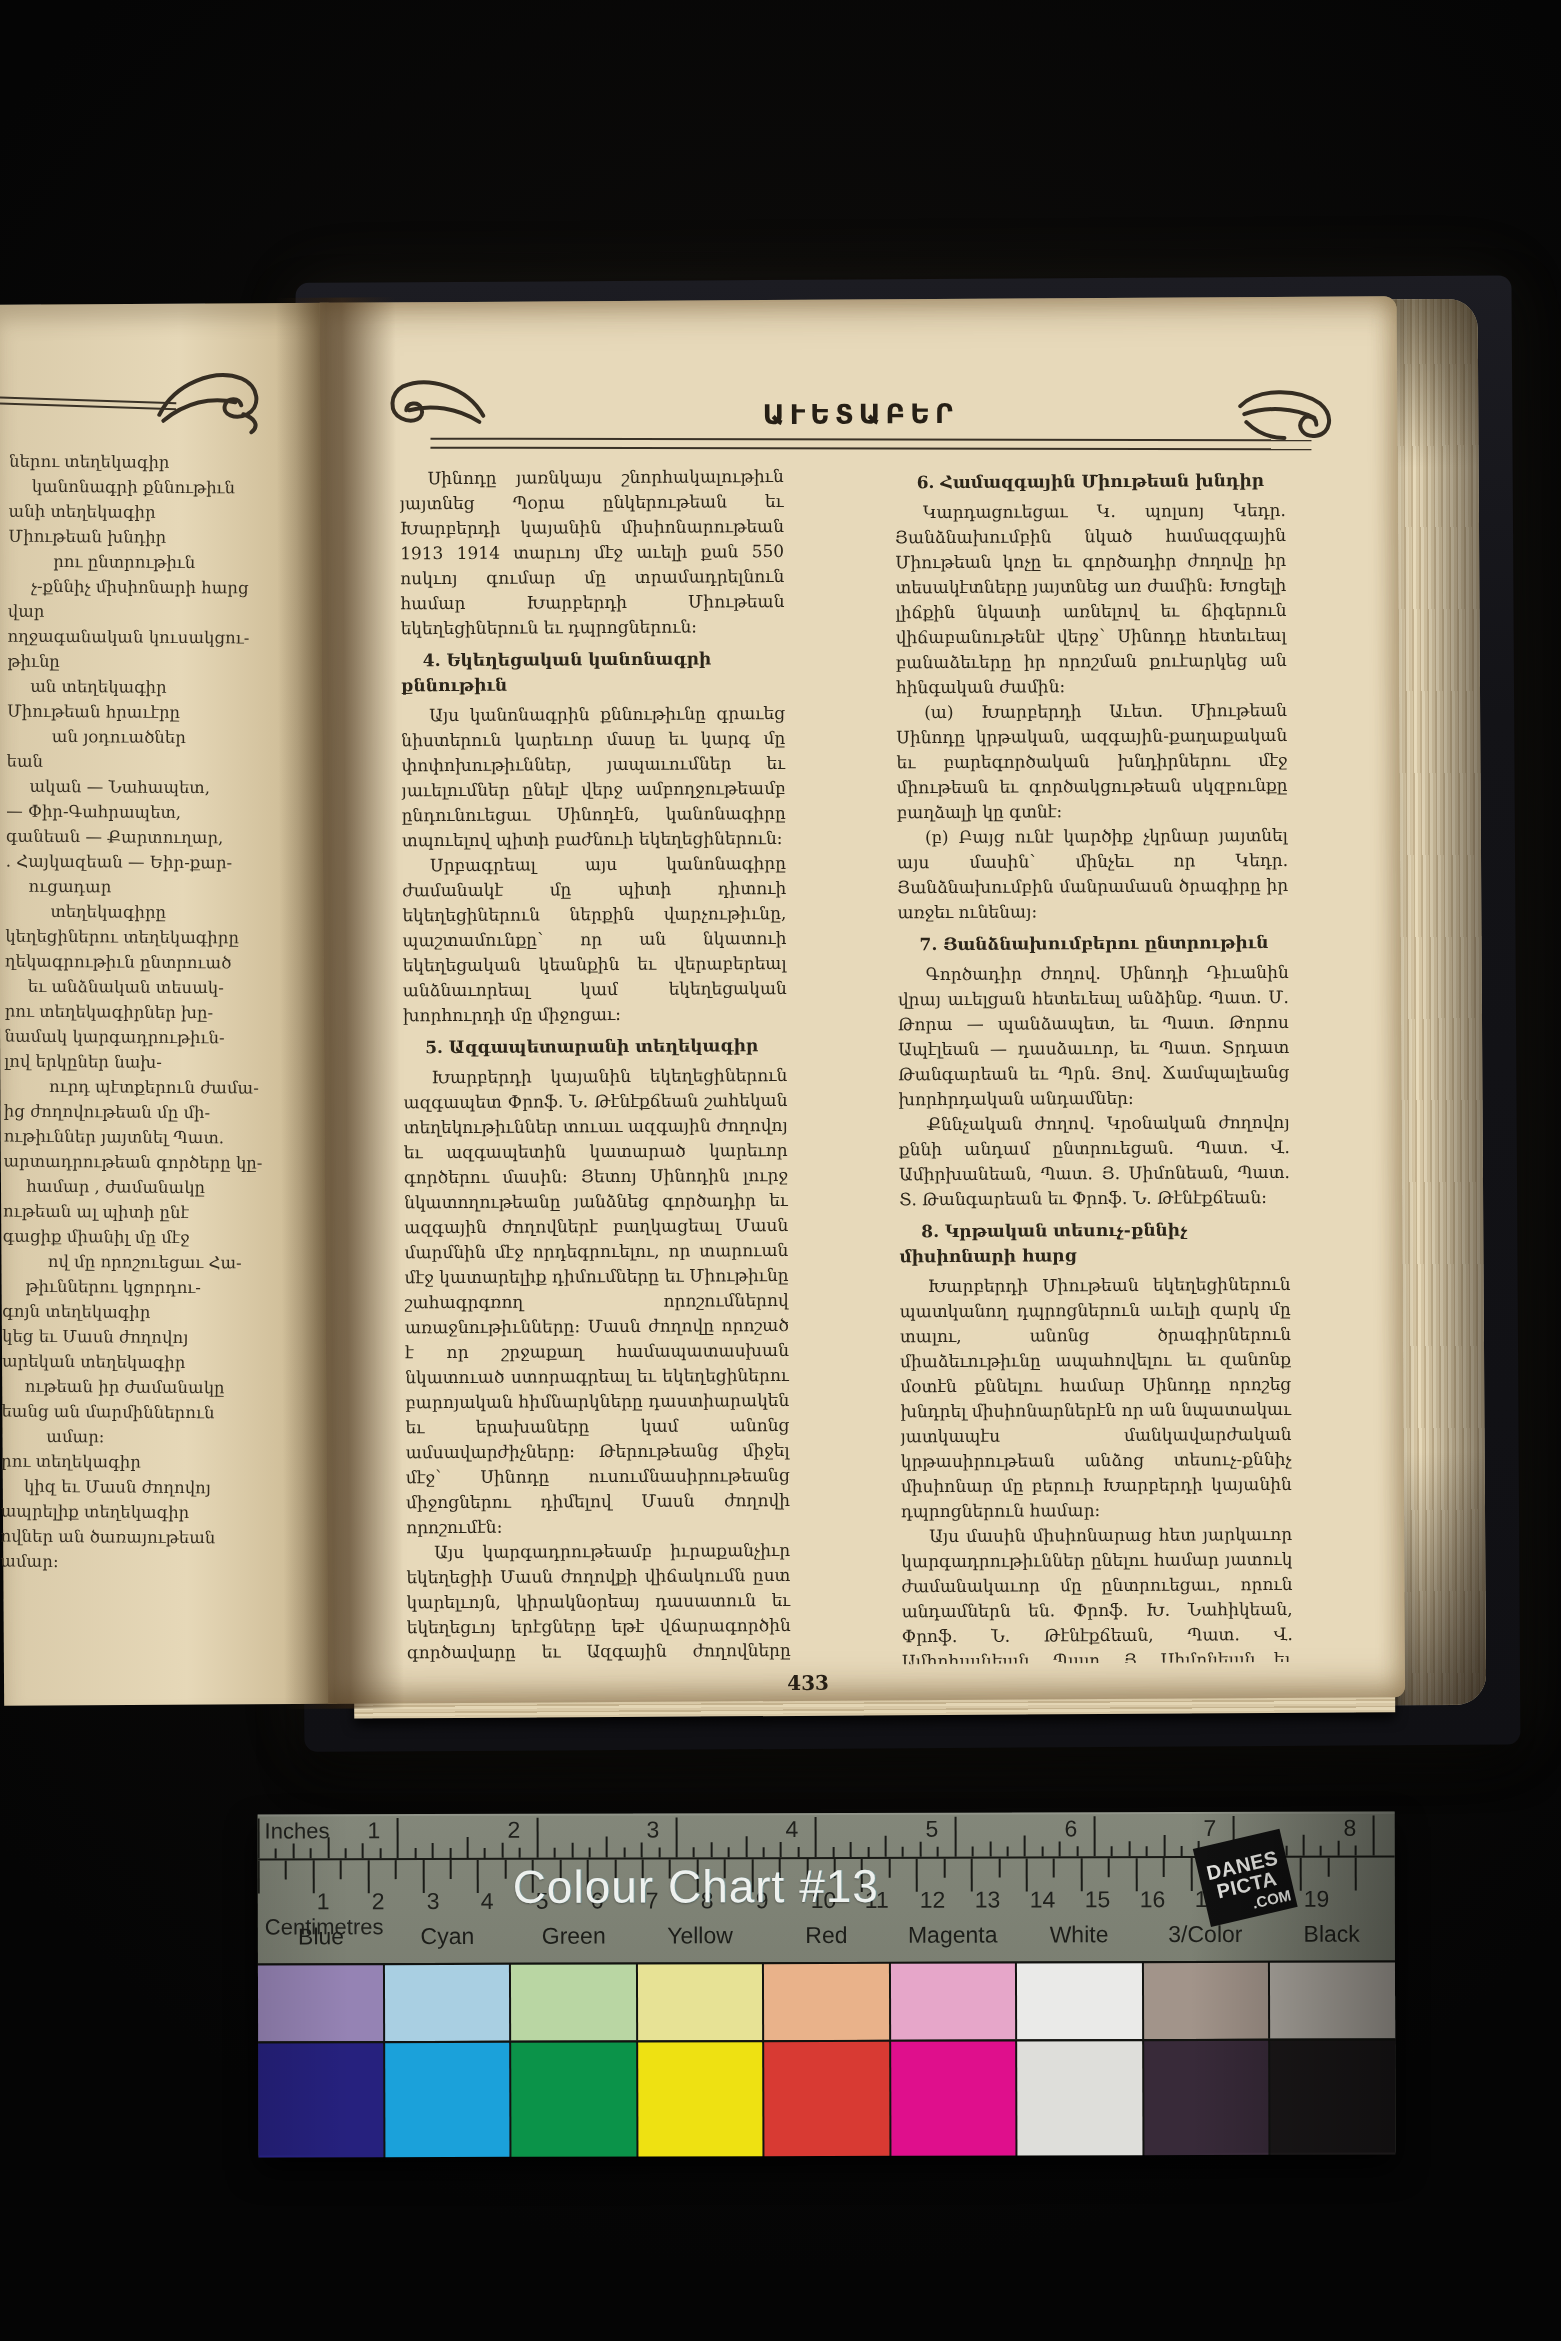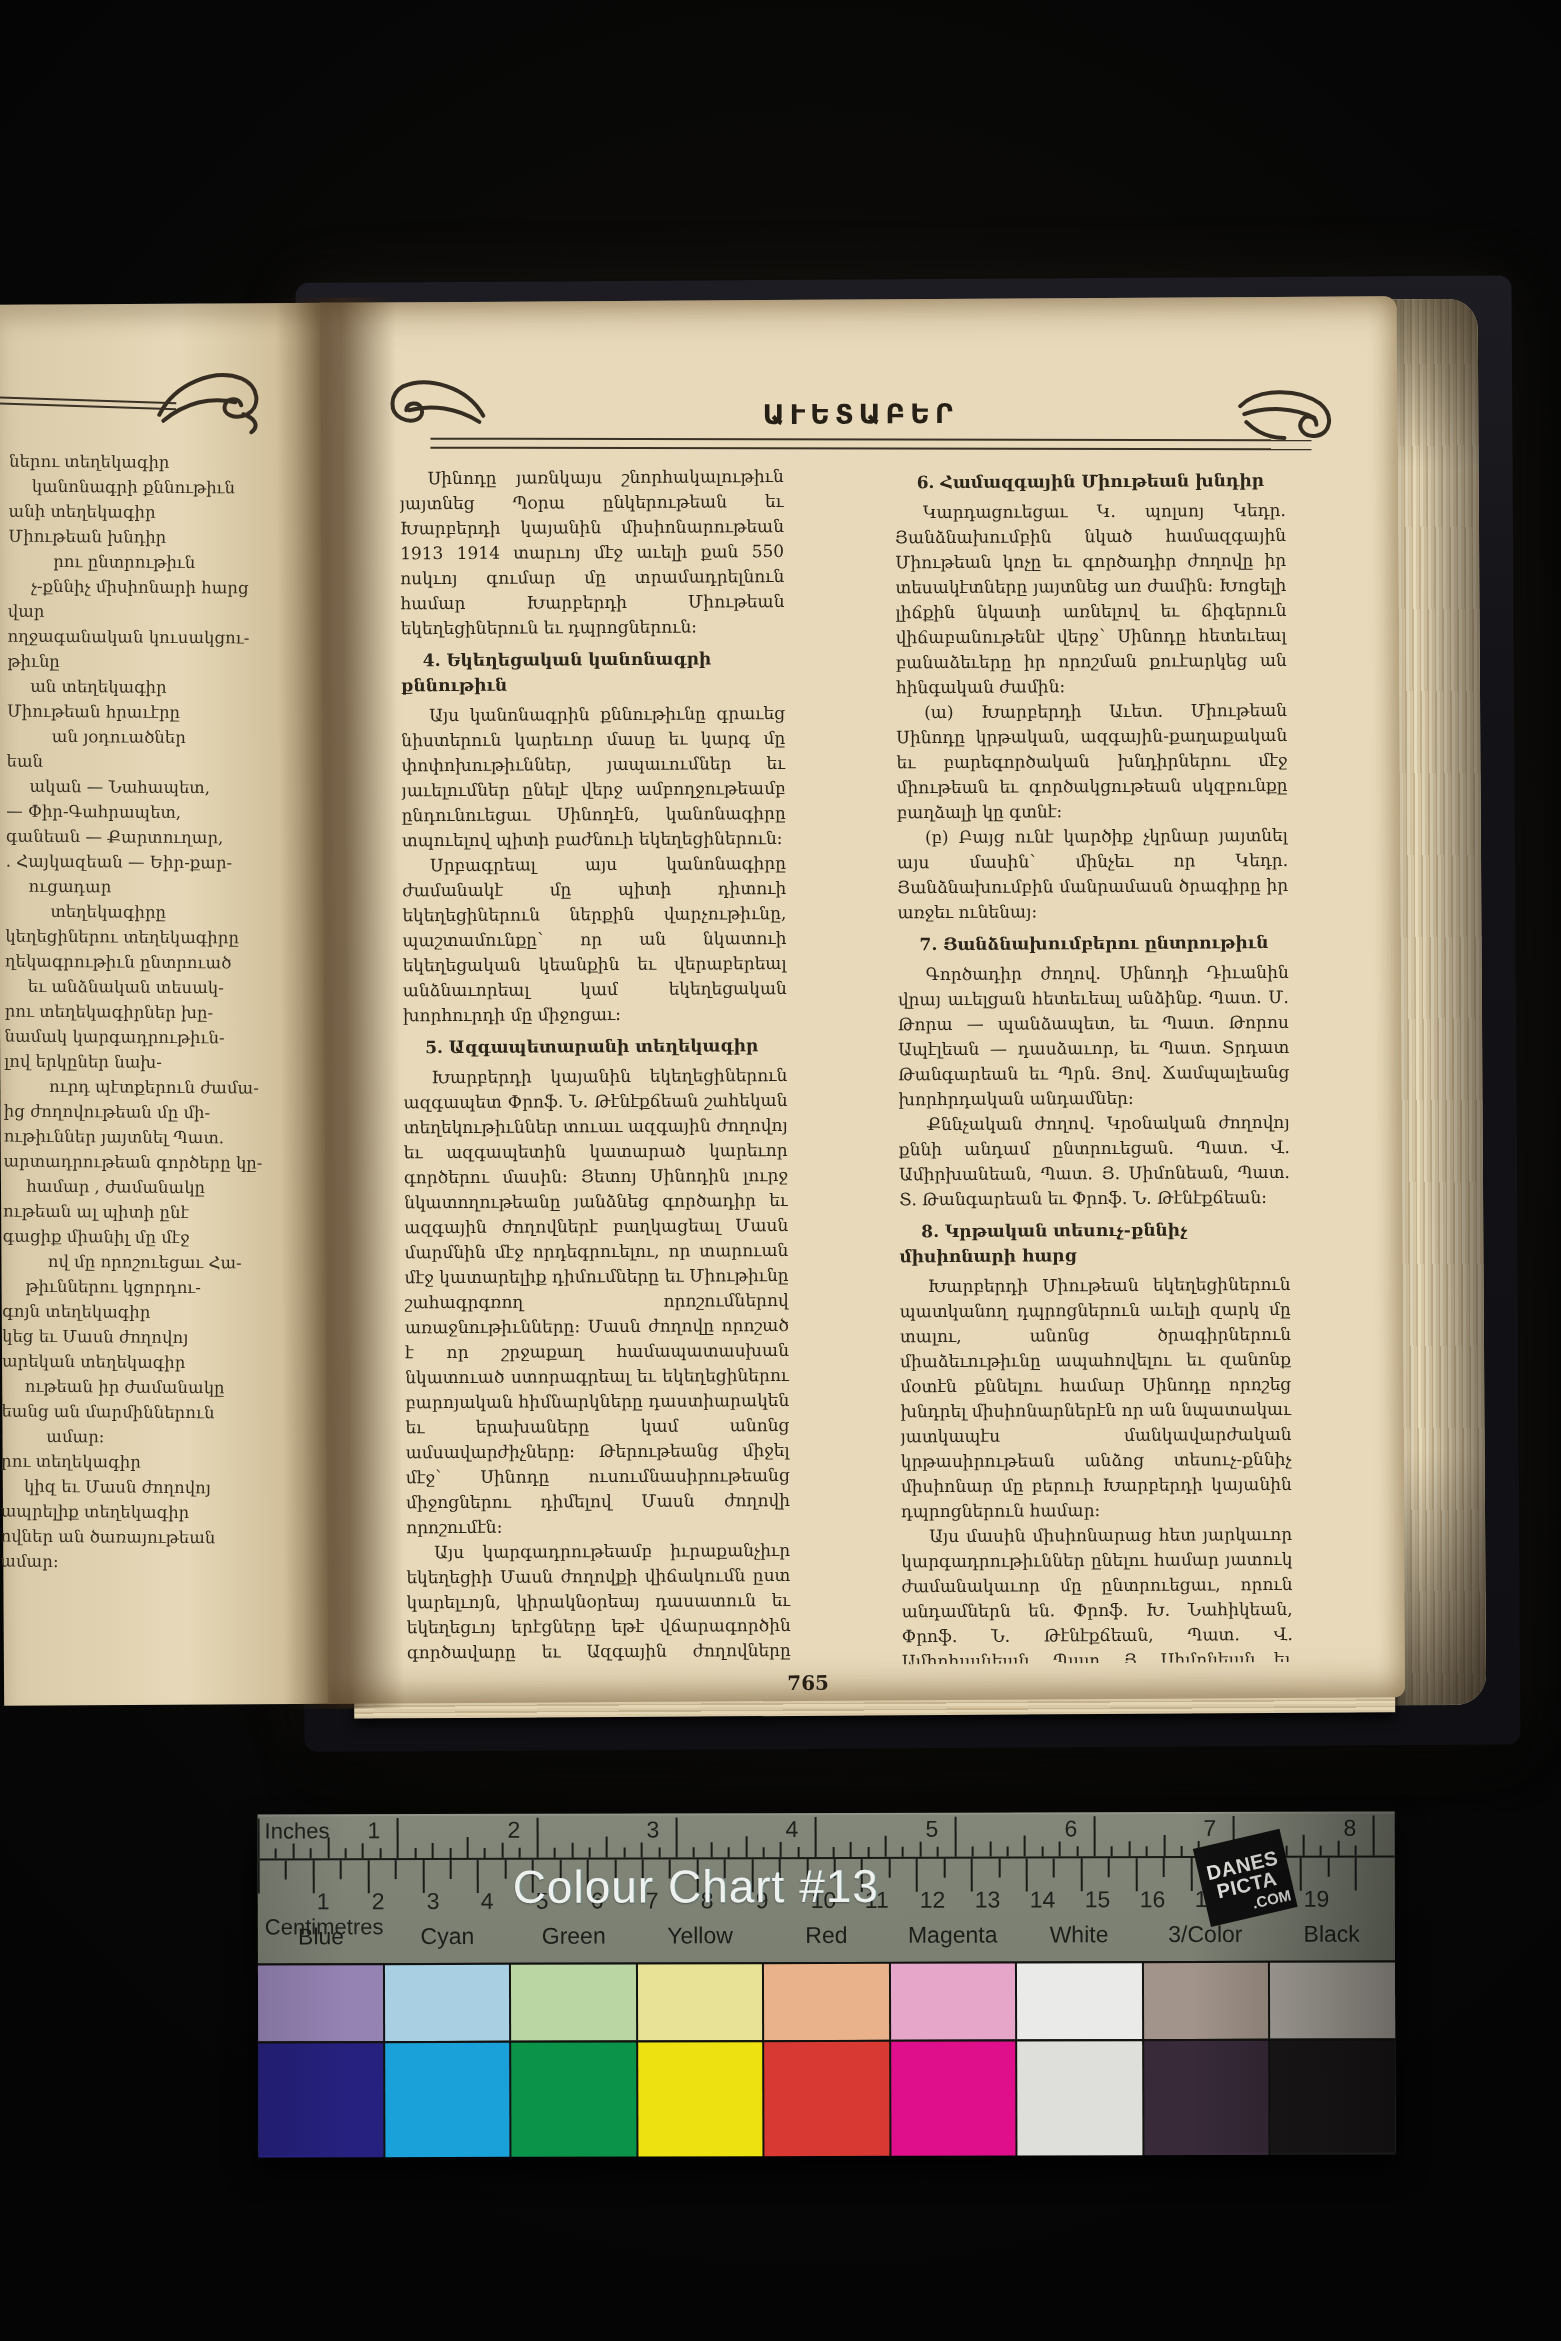--- a/index.html
+++ b/index.html
@@ -165,21 +165,21 @@
           <p>Կարդացուեցաւ Կ. պոլսոյ Կեդր. Յանձնախումբին նկած համազգային Միութեան կոչը եւ գործադիր ժողովը իր տեսակէտները յայտնեց առ ժամին։ Խոցելի լիճքին նկատի առնելով եւ ճիգերուն վիճաբանութենէ վերջ՝ Սինոդը հետեւեալ բանաձեւերը իր որոշման քուէարկեց ան հինգական ժամին։</p>
           <p>(ա) Խարբերդի Աւետ. Միութեան Սինոդը կրթական, ազգային-քաղաքական եւ բարեգործական խնդիրներու մէջ միութեան եւ գործակցութեան սկզբունքը բաղձալի կը գտնէ։</p>
           <p>(բ) Բայց ունէ կարծիք չկրնար յայտնել այս մասին՝ մինչեւ որ Կեդր. Յանձնախումբին մանրամասն ծրագիրը իր առջեւ ունենայ։</p>
           <div class="hd">7. Յանձնախումբերու ընտրութիւն</div>
           <p>Գործադիր ժողով. Սինոդի Դիւանին վրայ աւելցան հետեւեալ անձինք. Պատ. Մ. Թորա — պանձապետ, եւ Պատ. Թորոս Ապէլեան — դասձաւոր, եւ Պատ. Տրդատ Թանգարեան եւ Պրն. Յով. Ճամպալեանց խորհրդական անդամներ։</p>
           <p>Քննչական ժողով. Կրօնական ժողովոյ քննի անդամ ընտրուեցան. Պատ. Վ. Ամիրխանեան, Պատ. Յ. Սիմոնեան, Պատ. Տ. Թանգարեան եւ Փրոֆ. Ն. Թէնէքճեան։</p>
           <div class="hd">8. Կրթական տեսուչ-քննիչ միսիոնարի հարց</div>
           <p>Խարբերդի Միութեան եկեղեցիներուն պատկանող դպրոցներուն աւելի զարկ մը տալու, անոնց ծրագիրներուն միաձեւութիւնը ապահովելու եւ զանոնք մօտէն քննելու համար Սինոդը որոշեց խնդրել միսիոնարներէն որ ան նպատակաւ յատկապէս մանկավարժական կրթասիրութեան անձոց տեսուչ-քննիչ միսիոնար մը բերուի Խարբերդի կայանին դպրոցներուն համար։</p>
           <p>Այս մասին միսիոնարաց հետ յարկաւոր կարգադրութիւններ ընելու համար յատուկ ժամանակաւոր մը ընտրուեցաւ, որուն անդամներն են. Փրոֆ. Խ. Նահիկեան, Փրոֆ. Ն. Թէնէքճեան, Պատ. Վ. Ամիրխանեան, Պատ. Յ. Սիմոնեան եւ Փրոֆ. Յ. Պուճիգանեան։</p>
         </div>
-      <div id="page-number">765</div>
+      <div id="page-number">433</div>
     </div>
 
     <div id="gutter-shadow"></div>
   </div>
 
   <div id="chart">
     <div id="inches-label">Inches</div>
     <div id="ruler-baseline"></div>
     <div id="inch-ticks">
         <div class="tick" style="left: 0px; top: 4px; height: 40px;"></div>

